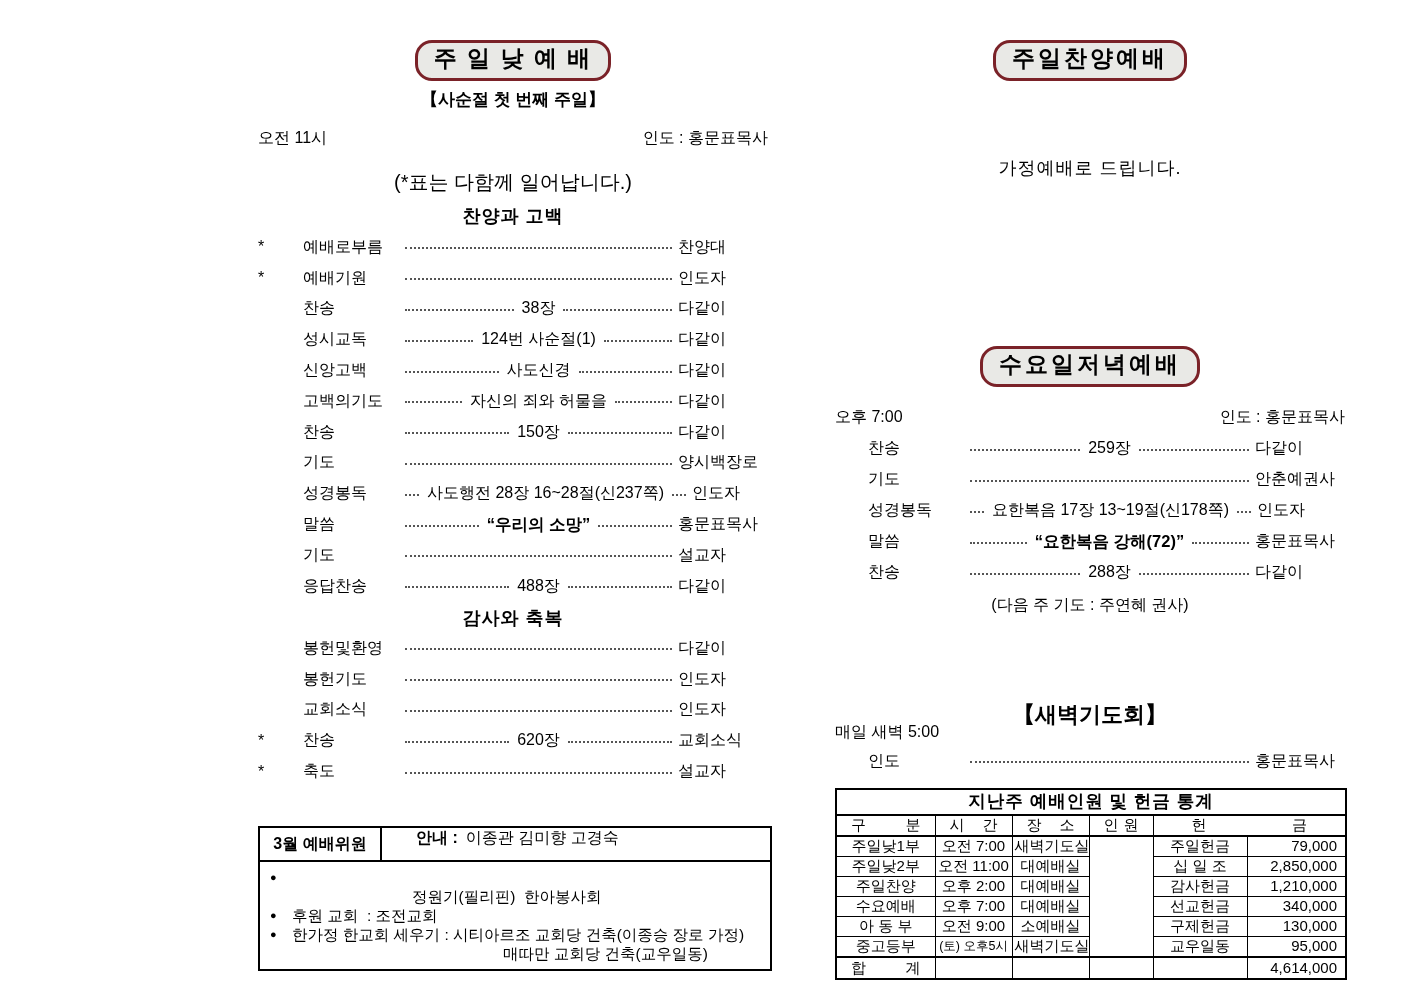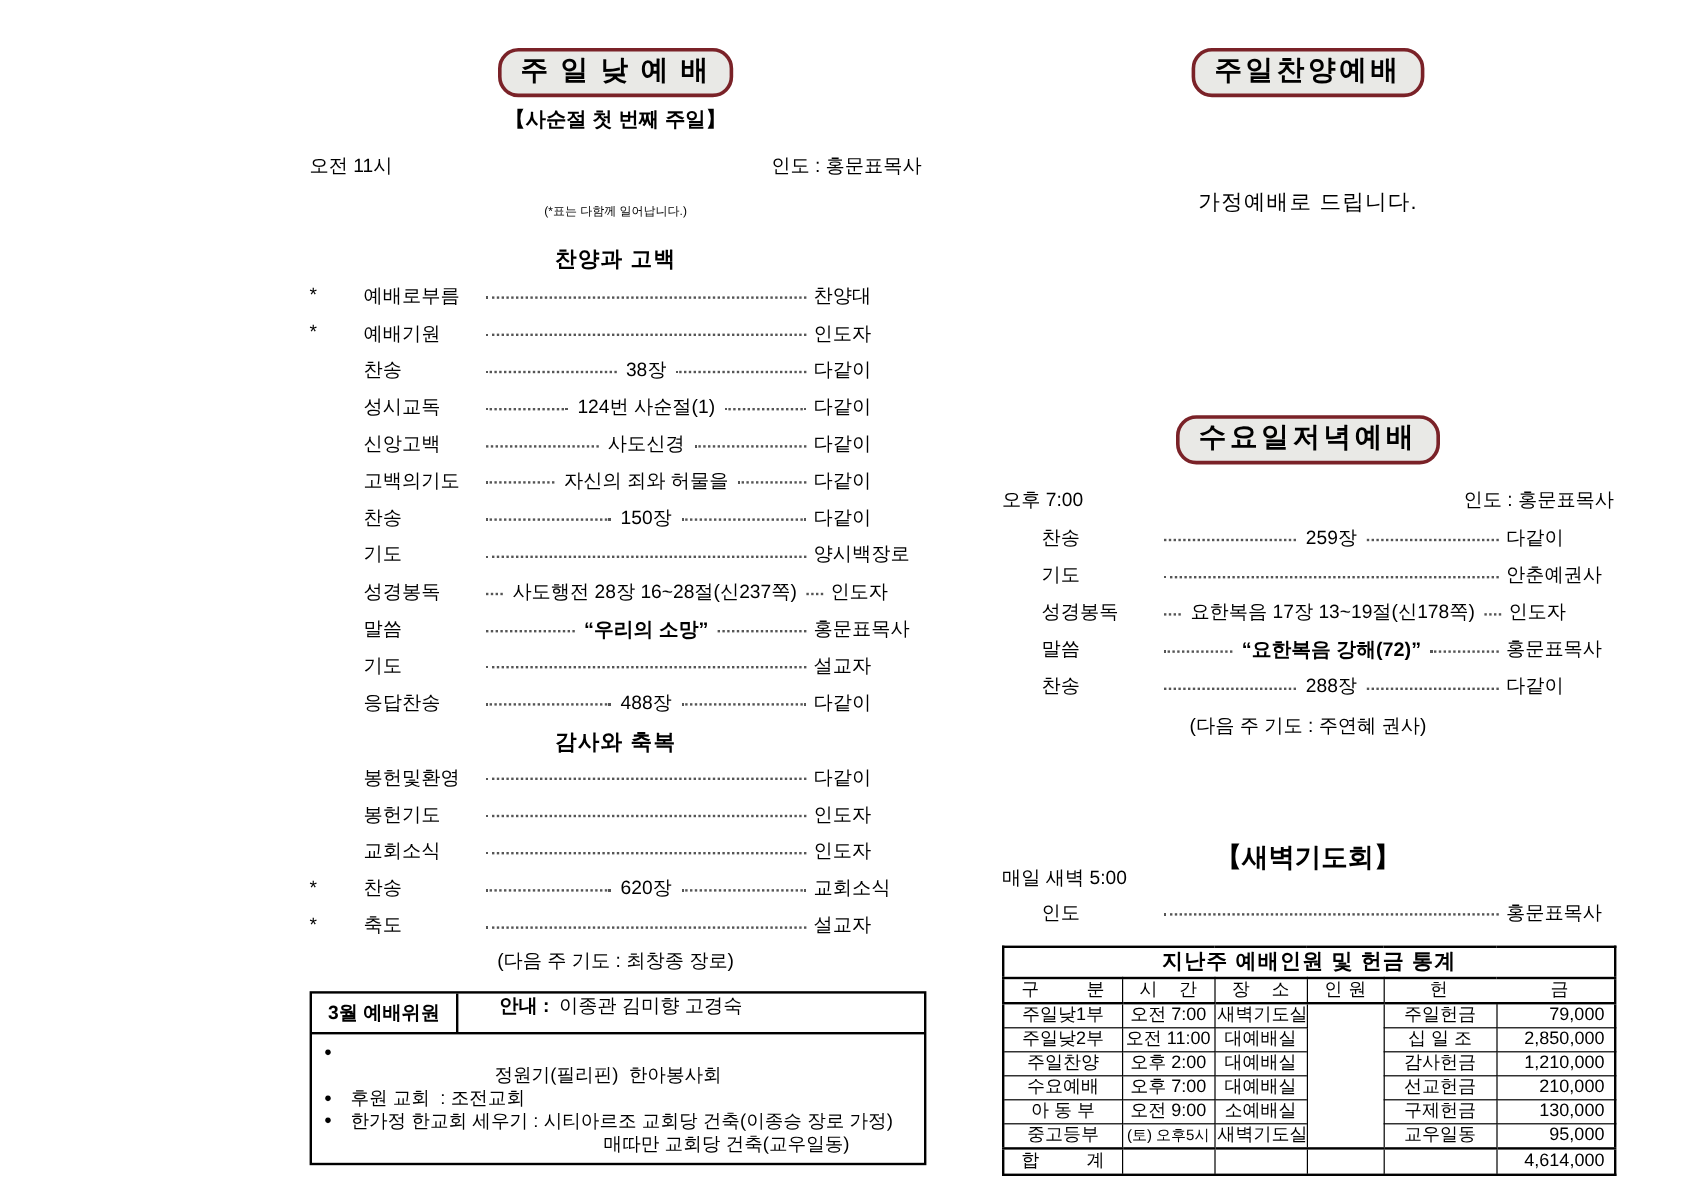--- a/index.html
+++ b/index.html
@@ -80,21 +80,21 @@
       <span class="badge" style="letter-spacing:2px;">주 일 낮 예 배</span>
     </div>
 
     <div class="abs subtitle" style="top:88px;">【사순절 첫 번째 주일】</div>
 
     <div class="abs inforow" style="top:128px;">
       <span>오전 11시</span>
       <span>인도 : 홍문표목사</span>
     </div>
 
-    <div class="abs centered" style="top:169px;font-size:10px;">(*표는 다함께 일어납니다.)</div>
+    <div class="abs centered" style="top:169px;font-size:20px;">(*표는 다함께 일어납니다.)</div>
 
     <div class="abs sechead" style="top:204px;">찬양과 고백</div>
 
     <div class="abs" style="top:232px;">
       <div class="wrow">
           <span class="ast">*</span>
           <span class="wlabel">예배로부름</span>
           <span class="leader"></span>
           <span class="wrole">찬양대</span>
         </div>
@@ -212,21 +212,20 @@
           <span class="wrole">교회소식</span>
         </div>
       <div class="wrow">
           <span class="ast">*</span>
           <span class="wlabel">축도</span>
           <span class="leader"></span>
           <span class="wrole">설교자</span>
         </div>
     </div>
 
-    <div class="abs centered" style="top:791px;font-size:16px;">(다음 주 기도 : 최창종 장로)</div>
 
     <div class="abs cbox" style="top:826px;">
       <div class="cbox-head">
         <div class="cbox-title">3월 예배위원</div>
         <div class="cbox-guide">
           <span class="glabel">안내 :</span>
           <span>이종관 김미향 고경숙</span>
         </div>
       </div>
       <div class="cbox-body">
@@ -347,21 +346,21 @@
           <td>오후 2:00</td>
           <td>대예배실</td>
           <td>감사헌금</td>
           <td class="amt">1,210,000</td>
         </tr>
         <tr>
           <td>수요예배</td>
           <td>오후 7:00</td>
           <td>대예배실</td>
           <td>선교헌금</td>
-          <td class="amt">210,000</td>
+          <td class="amt">340,000</td>
         </tr>
         <tr>
           <td>아 동 부</td>
           <td>오전 9:00</td>
           <td>소예배실</td>
           <td>구제헌금</td>
           <td class="amt">130,000</td>
         </tr>
         <tr>
           <td>중고등부</td>

